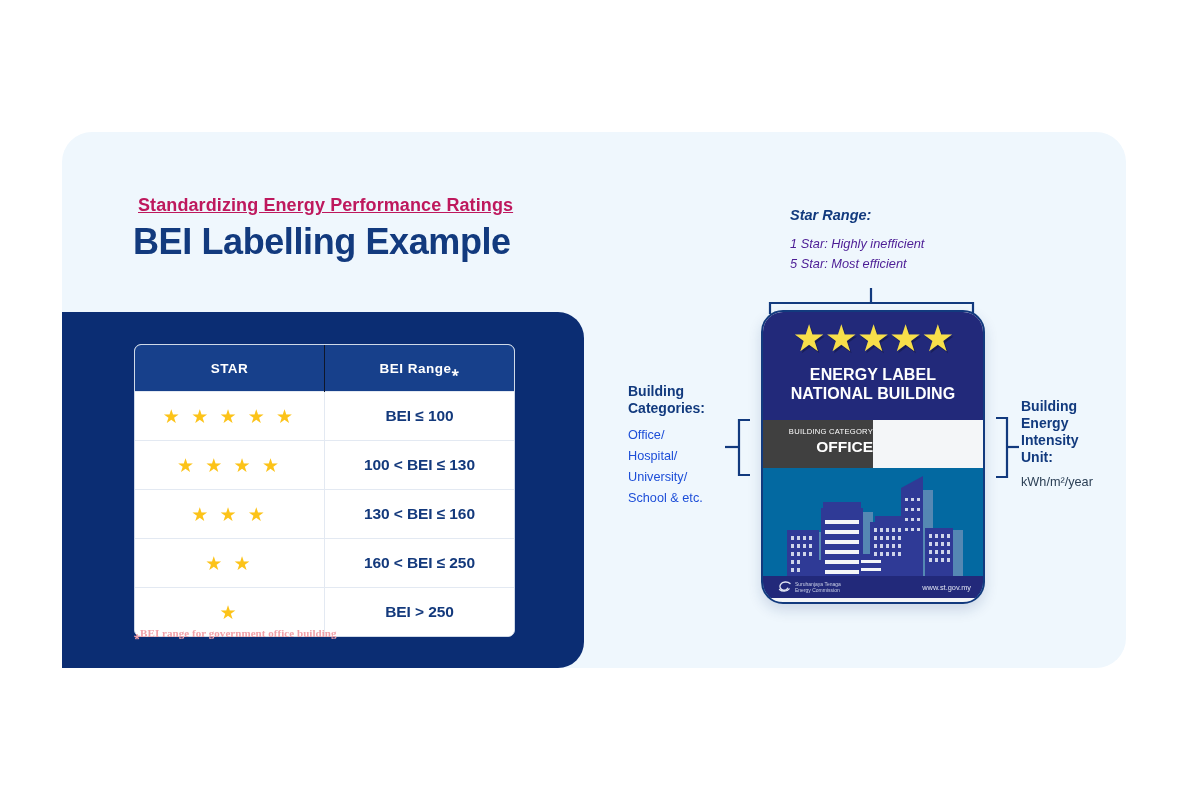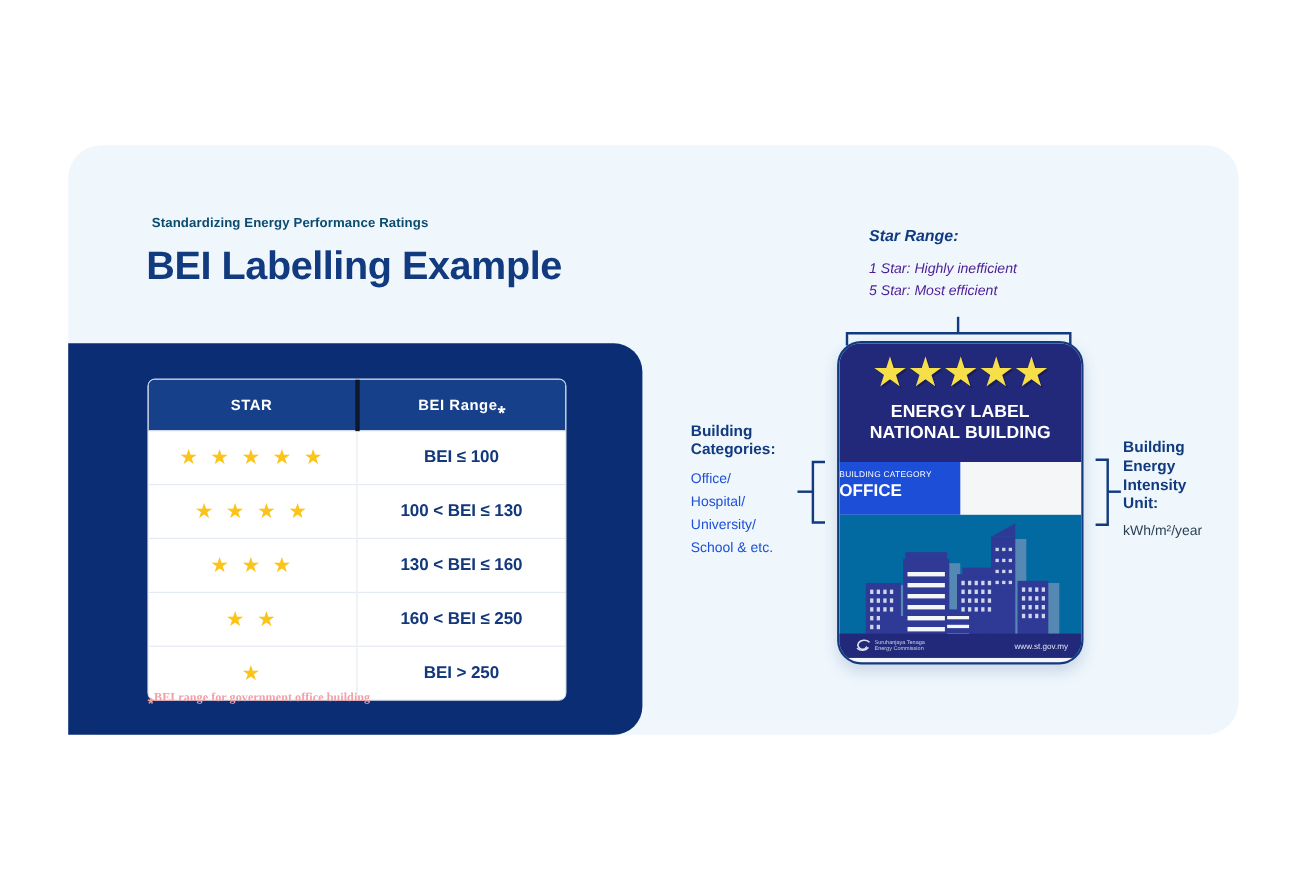--- a/index.html
+++ b/index.html
@@ -25,24 +25,25 @@
     height: 536px;
     background: #eff7fd;
     border-radius: 30px;
   }
 
   
   #eyebrow {
     position: absolute;
     left: 138px;
     top: 195px;
-    font-size: 12px;
+    font-size: 18px;
     font-weight: 700;
     letter-spacing: 0.1px;
-    color: #0c4a6e;
+    color: #be185d;
+    text-decoration: underline;
   }
   #page-title {
     position: absolute;
     left: 133px;
     top: 221px;
     font-size: 36px;
     font-weight: 800;
     letter-spacing: -0.4px;
     color: #123a7e;
     white-space: nowrap;
@@ -73,21 +74,21 @@
     width: 100%;
     table-layout: fixed;
   }
   table.bei th {
     background: #17408b;
     color: #ffffff;
     font-size: 13.5px;
     font-weight: 700;
     letter-spacing: 0.5px;
     height: 44px;
-    border-right: 4px solid #0f172a;
+    border-right: 1px solid #0f172a;
   }
   table.bei th:last-child { border-right: none; }
   table.bei td {
     height: 46px;
     text-align: center;
     vertical-align: middle;
     border-top: 1px solid #e3e9f2;
     border-right: 1px solid #e3e9f2;
     background: #ffffff;
   }
@@ -179,23 +180,23 @@
     font-weight: 700;
     line-height: 19px;
     letter-spacing: 0.1px;
   }
   #label-bands {
     display: flex;
     height: 48px;
   }
   .band-cat {
     flex: 0 0 50%;
-    background: #1d4ed8;
+    background: #404040;
     color: #ffffff;
-    text-align: left;
+    text-align: right;
     padding-top: 7px;
     box-sizing: border-box;
   }
   .band-cat .cap { font-size: 7.6px; letter-spacing: .25px; }
   .band-cat .val { font-size: 15.5px; font-weight: 700; margin-top: 2px; }
   .band-bei {
     flex: 1 1 auto;
     background: #e61b23;
     color: #ffffff;
     text-align: center;

